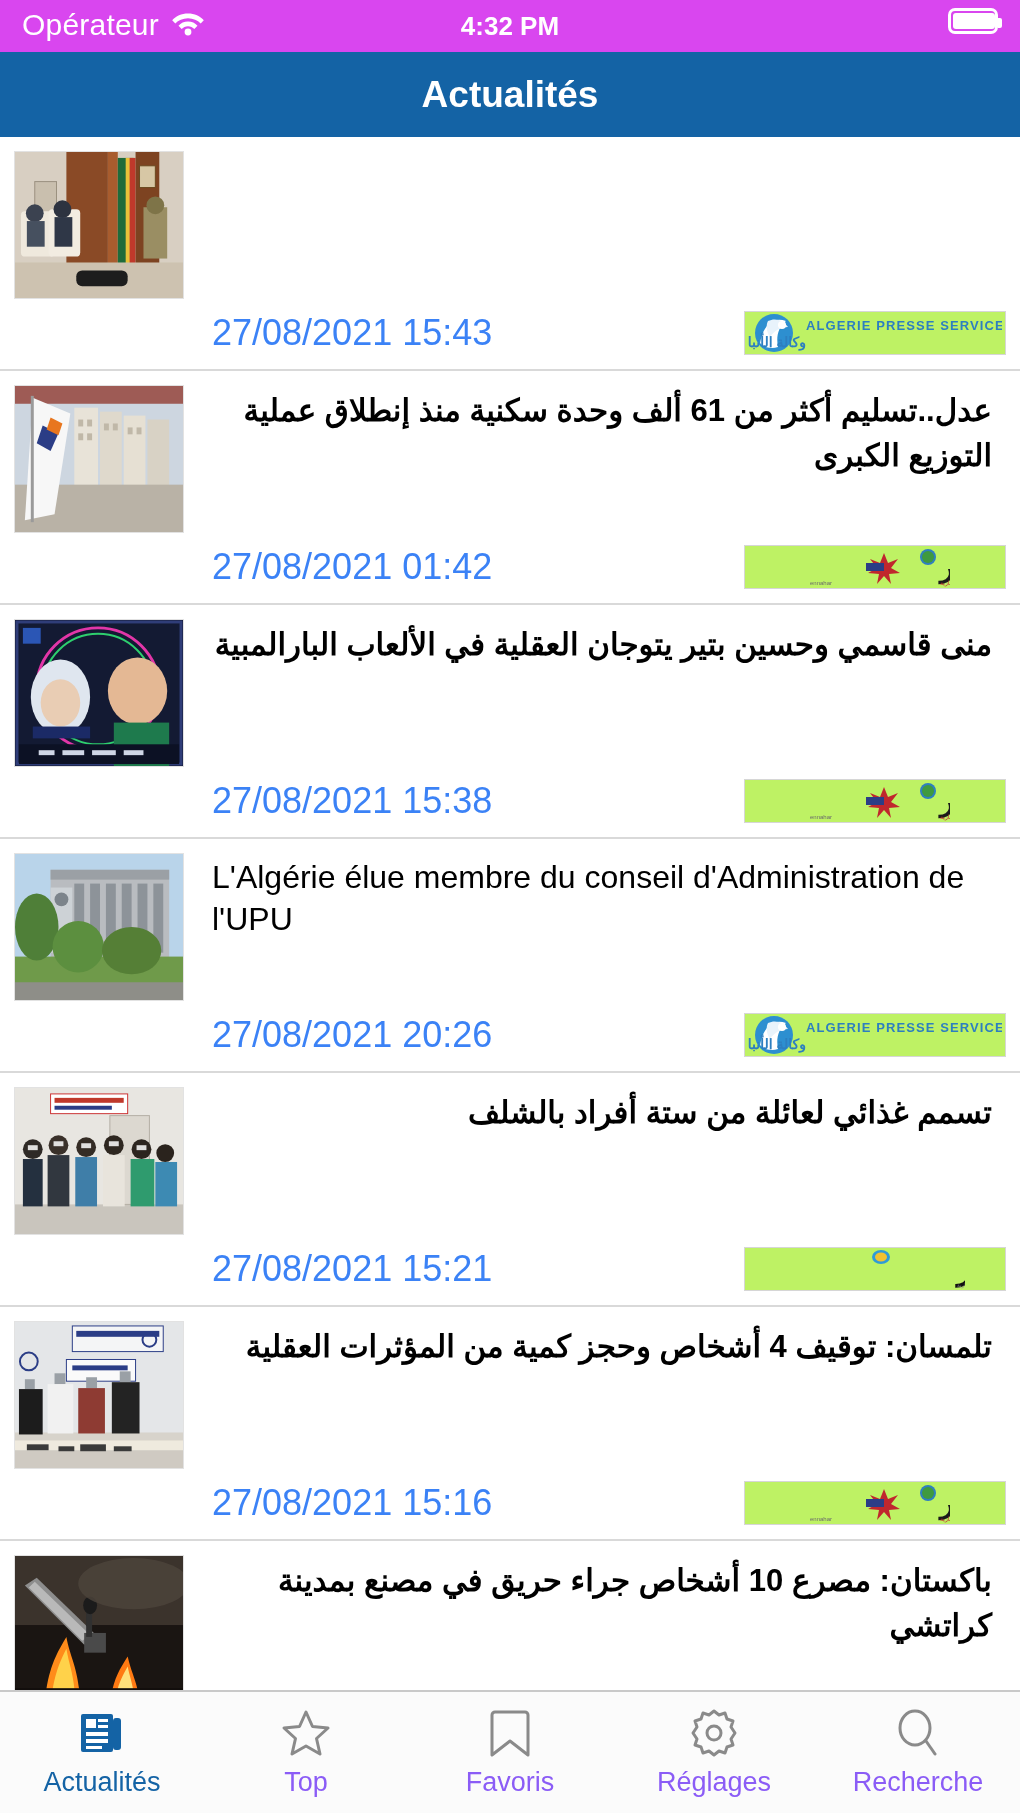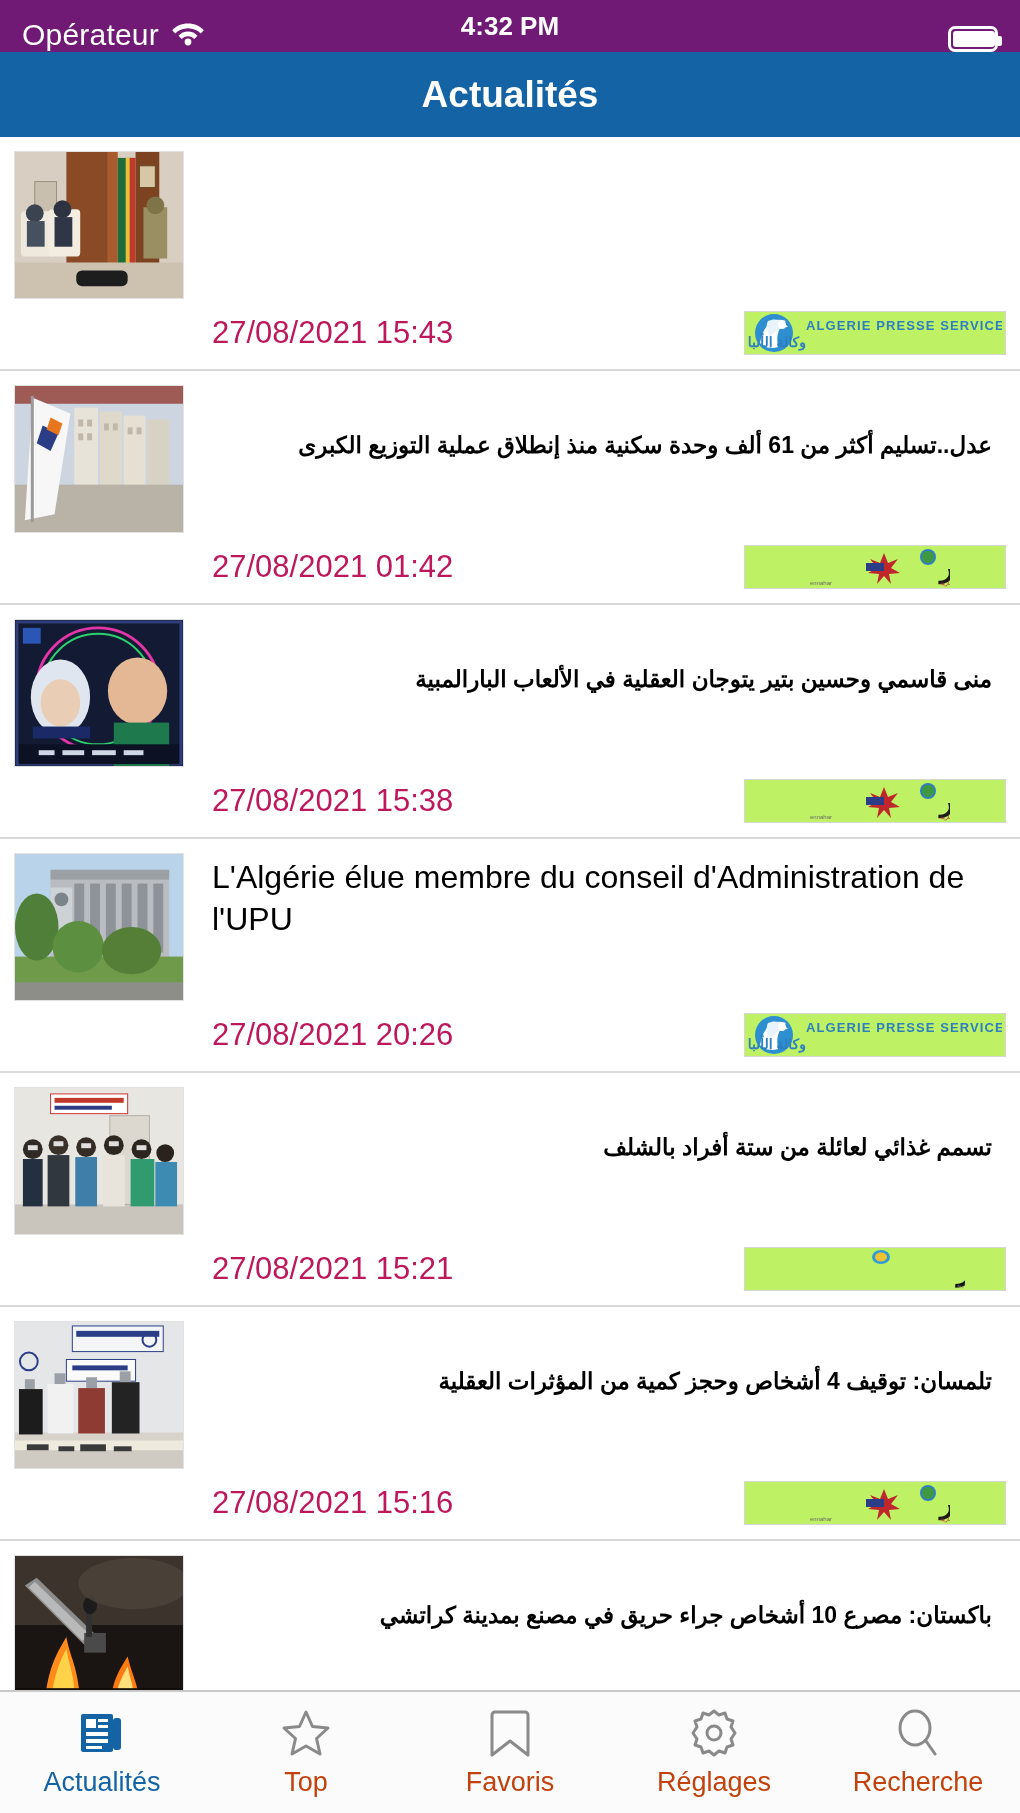--- a/index.html
+++ b/index.html
@@ -12,24 +12,24 @@
   #app {
     position: relative;
     width: 1020px; height: 1813px;
     display: flex; flex-direction: column;
     background: #ffffff;
   }
 
   
   .statusbar {
     height: 52px;
-    background: #701a75;
+    background: #d946ef;
     color: #ffffff;
-    display: flex; align-items: flex-end;
-    padding: 0 22px;
+    display: flex; align-items: flex-start;
+    padding: 8px 22px;
     flex: 0 0 auto;
     position: relative;
   }
   .sb-left { display: flex; align-items: center; gap: 12px; }
   .sb-carrier { font-size: 30px; letter-spacing: .2px; }
   .wifi-ico { display: block; }
   .sb-time {
     position: absolute; left: 0; right: 0; top: 0; bottom: 0;
     display: flex; align-items: center; justify-content: center;
     font-size: 26px; font-weight: 600; pointer-events: none;
@@ -85,32 +85,32 @@
     flex: 1 1 auto;
     padding-left: 28px;
     font-size: 32px;
     line-height: 1.30;
     color: #000000;
     padding-top: 4px;
   }
   .headline.ar {
     direction: rtl; 
     font-weight: 700;
-    font-size: 23px;
+    font-size: 31px;
     line-height: 1.45;
-    padding-left: 10px; padding-right: 14px; margin-top: 40px;
+    padding-left: 10px; padding-right: 14px;
   }
   .ni-bottom {
     display: flex; align-items: center;
     margin-top: 8px;
     height: 52px;
     padding-left: 198px;
   }
   .date {
-    font-size: 31px; color: #be185d;
+    font-size: 36px; color: #3b82f6;
     white-space: nowrap;
   }
   .src-logo {
     margin-left: auto;
     width: 262px; height: 44px;
     border: 1px solid #d6d6d6;
     background: #bef264;
     display: flex; align-items: center; justify-content: center;
     overflow: hidden;
   }
@@ -122,21 +122,21 @@
     height: 123px;
     border-top: 2px solid #c9c9c9;
     background: #fbfbfb;
     display: flex;
   }
   .tab {
     flex: 1 1 0;
     display: flex; flex-direction: column;
     align-items: center; justify-content: center;
     gap: 8px;
-    color: #c2410c;
+    color: #8b5cf6;
   }
   .tab .ticon { height: 52px; display:flex; align-items:center; justify-content:center; }
   .tab .tlabel { font-size: 27px; }
   .tab.active { color: #1463a5; }
 </style>
 </head>
 <body>
 
 <div id="app">
 

